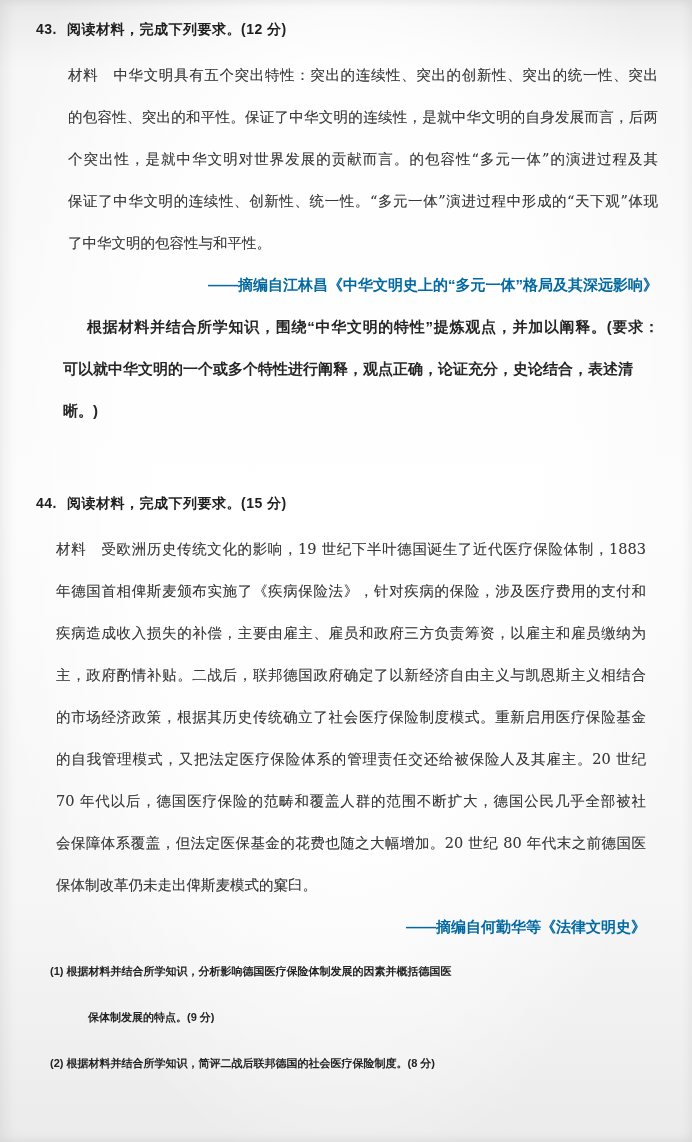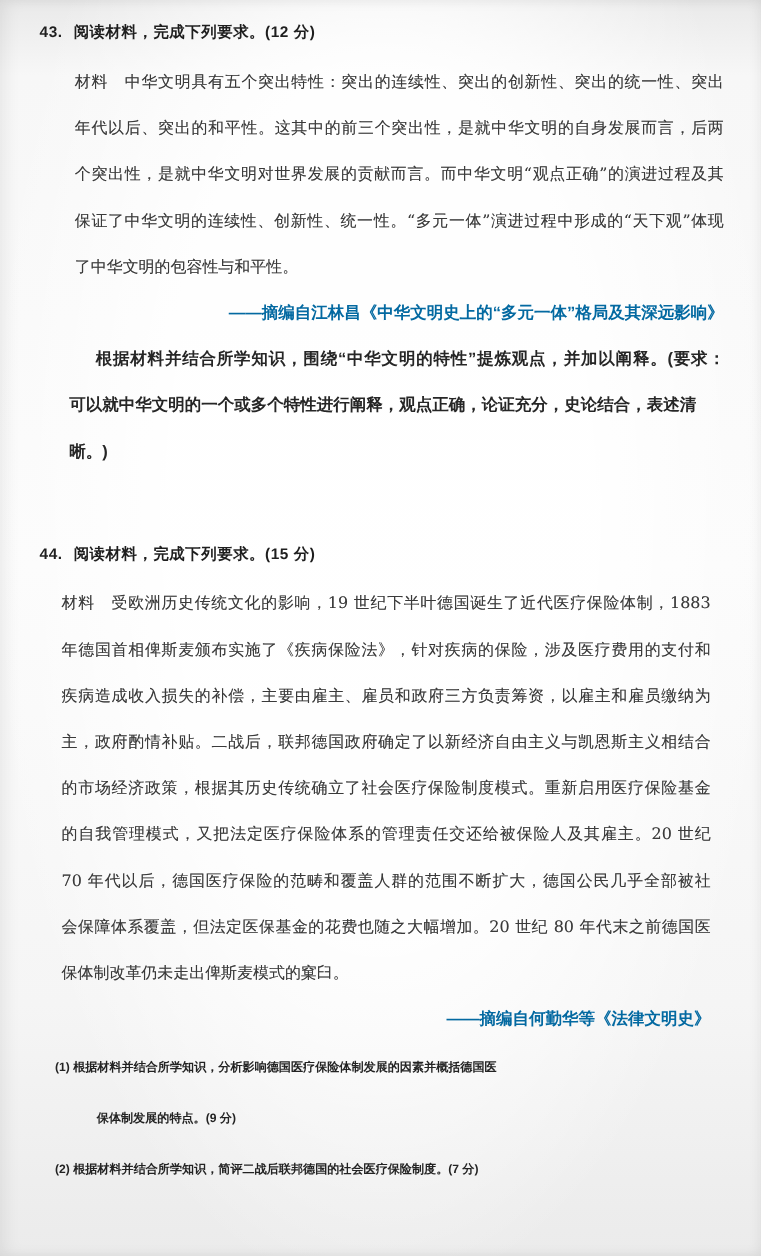--- a/index.html
+++ b/index.html
@@ -67,22 +67,22 @@
 
 <div class="page">
 
   <section class="q43">
     <div class="stem">
       <span class="qnum">43.</span>
       <span>阅读材料，完成下列要求。(12 分)</span>
     </div>
     <div class="material">
       <div class="m-line">材料　中华文明具有五个突出特性：突出的连续性、突出的创新性、突出的统一性、突出</div>
-      <div class="m-line">年代以后、突出的和平性。这其中的前三个突出性，是就中华文明的自身发展而言，后两</div>
-      <div class="m-line">个突出性，是就中华文明对世界发展的贡献而言。而中华文明“观点正确”的演进过程及其</div>
+      <div class="m-line">的包容性、突出的和平性。保证了中华文明的连续性，是就中华文明的自身发展而言，后两</div>
+      <div class="m-line">个突出性，是就中华文明对世界发展的贡献而言。的包容性“多元一体”的演进过程及其</div>
       <div class="m-line">保证了中华文明的连续性、创新性、统一性。“多元一体”演进过程中形成的“天下观”体现</div>
       <div class="m-line short">了中华文明的包容性与和平性。</div>
       <div class="source-line">——摘编自江林昌《中华文明史上的“多元一体”格局及其深远影响》</div>
     </div>
     <div class="task">
       <div class="t-line first">根据材料并结合所学知识，围绕“中华文明的特性”提炼观点，并加以阐释。(要求：</div>
       <div class="t-line last">可以就中华文明的一个或多个特性进行阐释，观点正确，论证充分，史论结合，表述清晰。)</div>
     </div>
   </section>
 
@@ -101,17 +101,17 @@
       <div class="m-line">的市场经济政策，根据其历史传统确立了社会医疗保险制度模式。重新启用医疗保险基金</div>
       <div class="m-line">的自我管理模式，又把法定医疗保险体系的管理责任交还给被保险人及其雇主。20 世纪</div>
       <div class="m-line">70 年代以后，德国医疗保险的范畴和覆盖人群的范围不断扩大，德国公民几乎全部被社</div>
       <div class="m-line">会保障体系覆盖，但法定医保基金的花费也随之大幅增加。20 世纪 80 年代末之前德国医</div>
       <div class="m-line short">保体制改革仍未走出俾斯麦模式的窠臼。</div>
       <div class="source-line">——摘编自何勤华等《法律文明史》</div>
     </div>
     <div class="subq">
       <div class="s-line">(1) 根据材料并结合所学知识，分析影响德国医疗保险体制发展的因素并概括德国医</div>
       <div class="s-line cont">保体制发展的特点。(9 分)</div>
-      <div class="s-line">(2) 根据材料并结合所学知识，简评二战后联邦德国的社会医疗保险制度。(7 分)</div>
+      <div class="s-line">(2) 根据材料并结合所学知识，简评二战后联邦德国的社会医疗保险制度。(8 分)</div>
     </div>
   </section>
 
 </div>
 
 </body></html>

